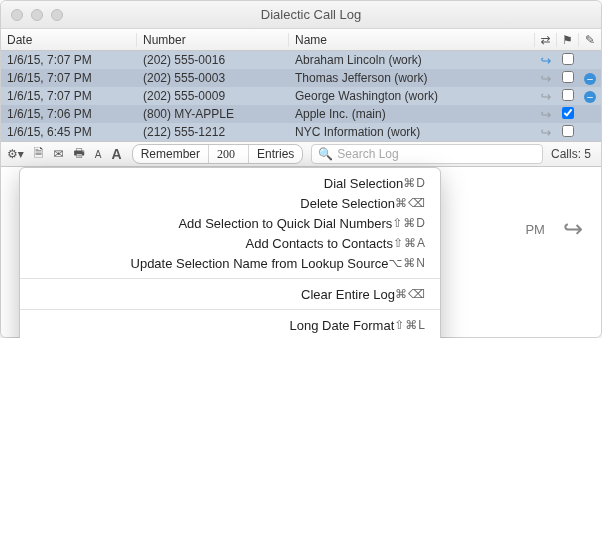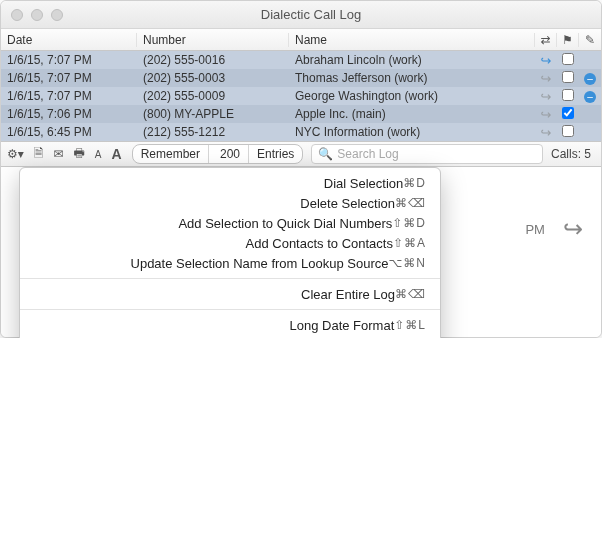--- a/index.html
+++ b/index.html
@@ -111,21 +111,21 @@
 
   <div class="toolbar">
     <div class="tbtn">⚙▾</div>
     <div class="tbtn">🗎</div>
     <div class="tbtn">✉</div>
     <div class="tbtn">🖶</div>
     <div class="tbtn" style="font-size:10px;">A</div>
     <div class="tbtn" style="font-size:14px;font-weight:bold;">A</div>
     <div class="seg">
       <div>Remember</div>
-      <div style="text-align:right;min-width:40px;">200</div>
+      <div style="text-align:left;min-width:40px;font-family:Liberation Serif, serif;">200</div>
       <div>Entries</div>
     </div>
     <div class="search">
       <span style="margin-right:4px;">🔍</span>
       <span>Search Log</span>
     </div>
     <div class="calls">Calls: 5</div>
   </div>
 
   <div class="belowpane">

